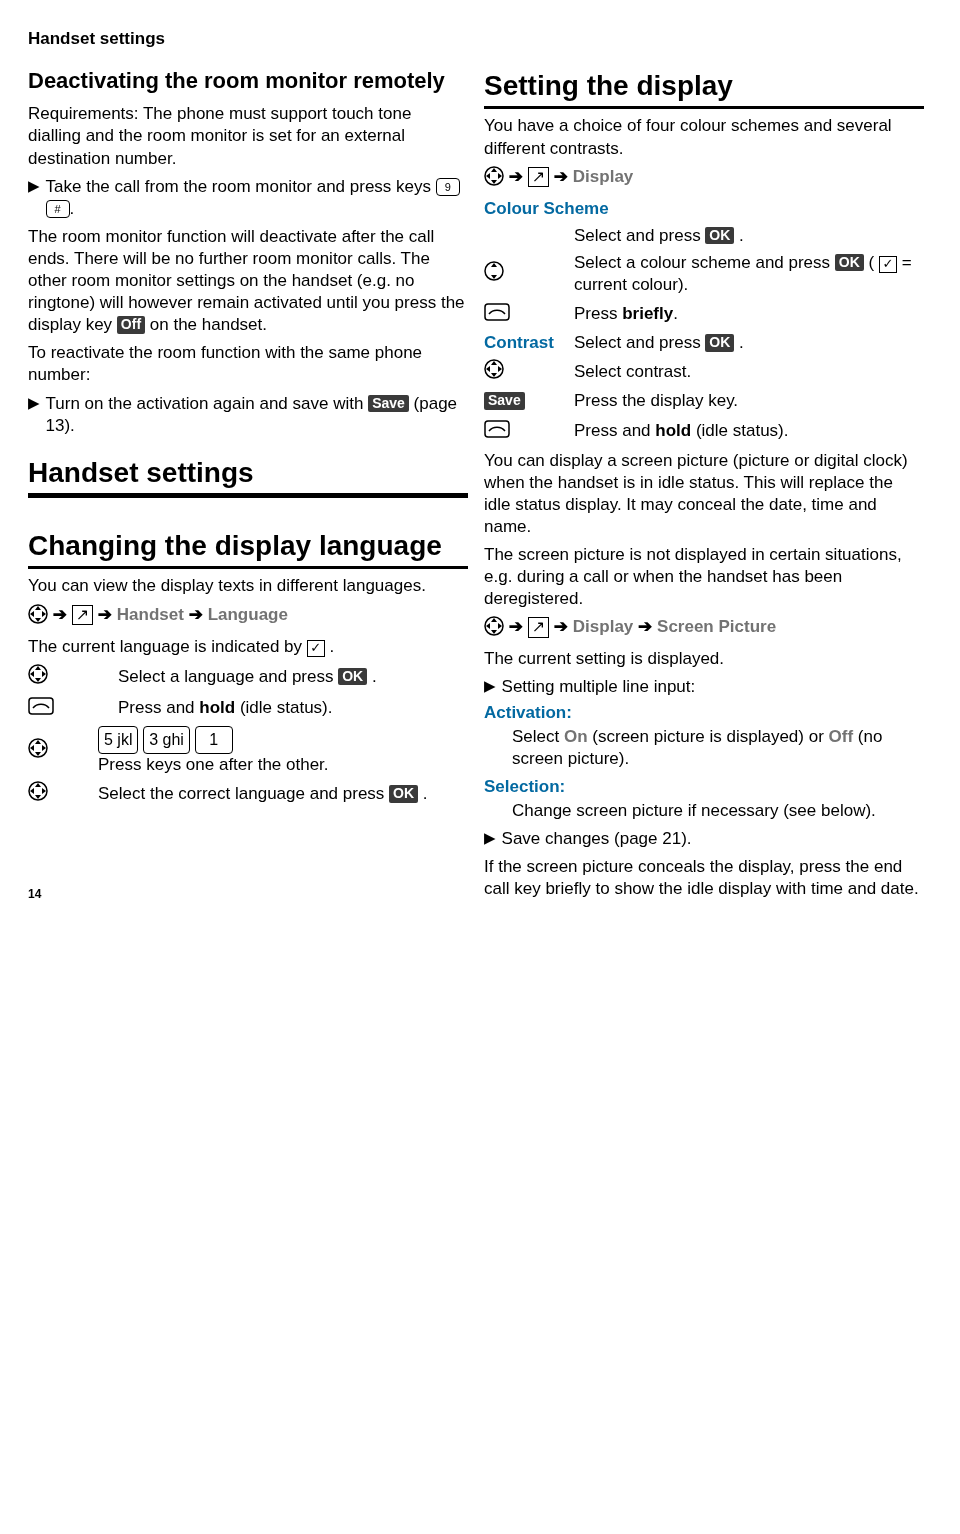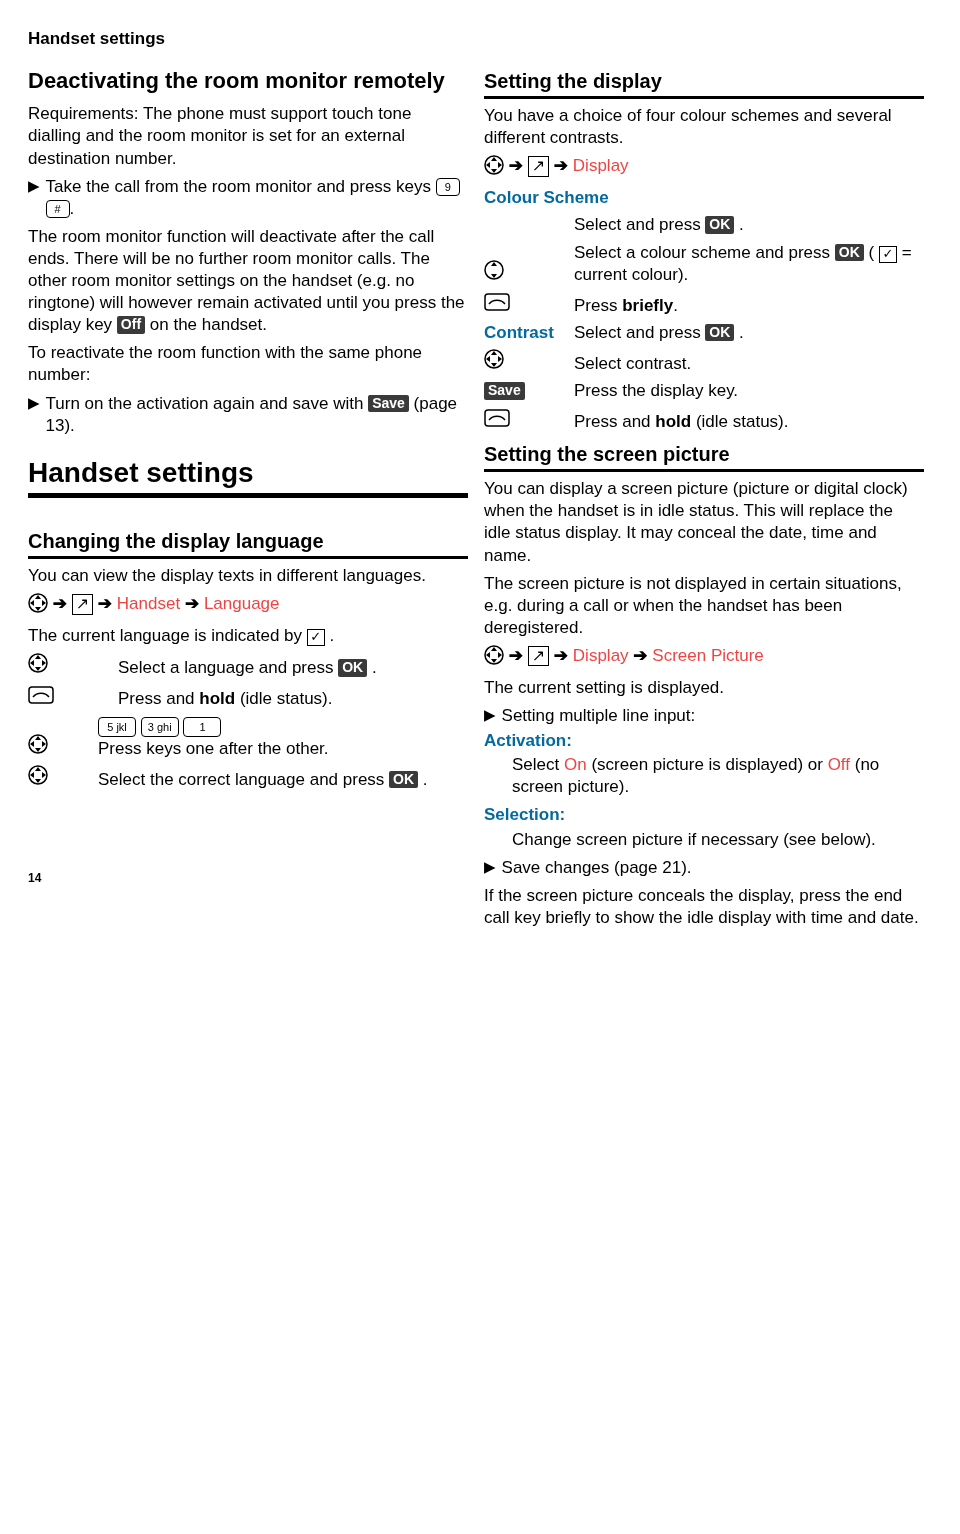--- a/index.html
+++ b/index.html
@@ -34,21 +34,21 @@
   h1.big {
     font-size: 28px;
     font-weight: bold;
     margin: 18px 0 4px 0;
     padding-bottom: 2px;
   }
   h1.big.thick {
     border-bottom: 5px solid #000;
   }
   h2.med {
-    font-size: 20px;
+    font-size: 28px;
     font-weight: bold;
     margin: 8px 0 6px 0;
     padding-bottom: 2px;
   }
   h2.med.thick {
     border-bottom: 3px solid #000;
   }
   p { margin: 6px 0; }
   .indent-list {
     display: flex;
@@ -77,21 +77,21 @@
     border: 1.5px solid #000;
     border-radius: 4px;
     padding: 0 4px;
     font-size: 11px;
     line-height: 1.5;
     min-width: 14px;
     text-align: center;
     vertical-align: 1px;
   }
   .keycap.big {
-    font-size: 11px;
+    font-size: 16px;
     padding: 1px 5px;
     min-width: 26px;
   }
   .nav-icon {
     display: inline-block;
     vertical-align: -4px;
   }
   .arrow { font-weight: bold; }
   .menubox {
     display: inline-block;
@@ -104,24 +104,24 @@
   .checkbox {
     display: inline-block;
     border: 1.5px solid #000;
     width: 14px;
     text-align: center;
     font-size: 13px;
     line-height: 1.15;
     vertical-align: 0;
     padding: 0 1px;
   }
-  .menupath { color: #ef4444; font-weight: normal; }
+  .menupath { color: #737373; font-weight: bold; }
   .step-row {
     display: flex;
-    align-items: flex-end;
+    align-items: center;
     margin: 5px 0;
   }
   .step-k {
     flex: 0 0 90px;
   }
   .step-k.short { flex: 0 0 70px; }
   .step-t { flex: 1; }
   .label-col { color:#0369a1; font-weight: bold; }
   .pagenum {
     margin-top: 80px;
@@ -361,21 +361,20 @@
         <span class="nav-icon"><svg width="26" height="18">
               <rect x="1" y="1" width="24" height="16" rx="3" fill="none" stroke="#000" stroke-width="1.5"></rect>
               <path d="M5 11 C9 6 17 6 21 11" stroke="#000" stroke-width="1.5" fill="none"></path>
             </svg></span>
       </div>
       <div class="step-t">
         <span>Press and </span><b>hold</b><span> (idle status).</span>
       </div>
     </div>
 
-    <h2 class="med thick">Setting the screen picture</h2>
 
     <p>You can display a screen picture (picture or digital clock) when the handset is in idle status. This will replace the idle status display. It may conceal the date, time and name.</p>
     <p>The screen picture is not displayed in certain situations, e.g. during a call or when the handset has been deregistered.</p>
 
     <p>
       <span class="nav-icon"><svg width="20" height="20">
             <ellipse cx="10" cy="10" rx="9" ry="9" fill="none" stroke="#000" stroke-width="1.5"></ellipse>
             <polygon points="10,2 7,6 13,6" fill="#000"></polygon>
             <polygon points="10,18 7,14 13,14" fill="#000"></polygon>
             <polygon points="2,10 6,7 6,13" fill="#000"></polygon>

